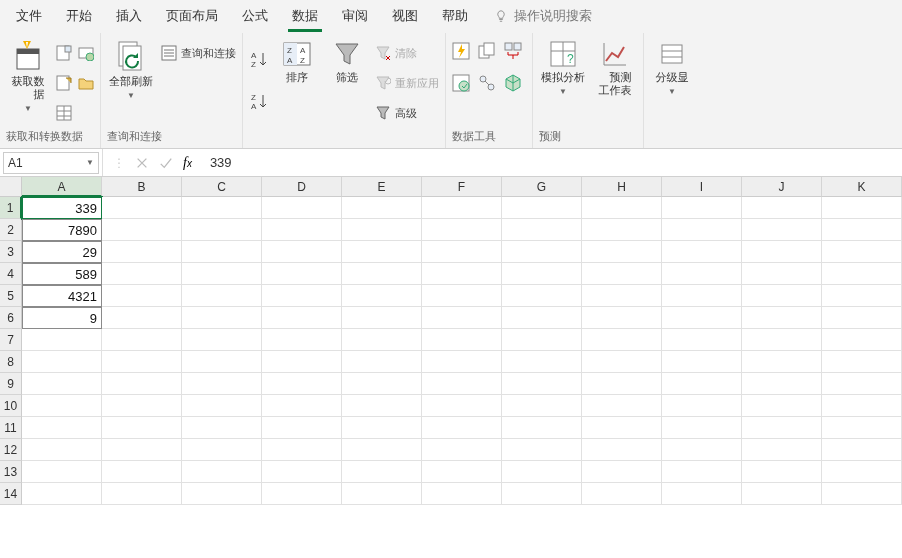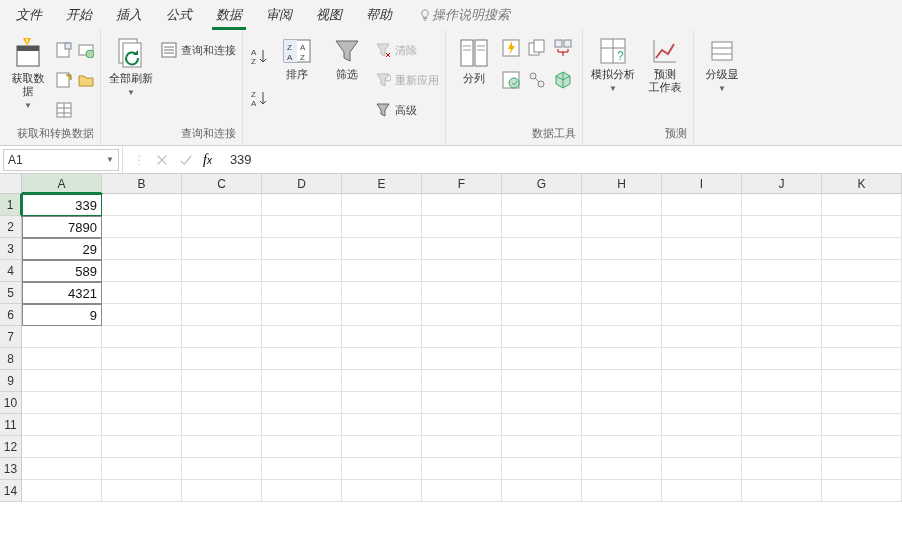--- a/index.html
+++ b/index.html
@@ -1,39 +1,39 @@
 <!DOCTYPE html>
 <html><head>
 <meta charset="utf-8">
 <style>
 * { margin: 0; padding: 0; box-sizing: border-box; font-family: "Microsoft YaHei", "SimSun", sans-serif; }
 body { background: #f3f3f3; overflow: hidden; width: 902px; height: 558px; font-size: 12px; color: #333; }
 
-.menu-bar { display: flex; height: 30px; background: #f3f3f3; padding: 0 4px; border-bottom: 1px solid transparent; font-style: italic; }
+.menu-bar { display: flex; align-items: center; height: 30px; background: #f3f3f3; padding: 16px 4px; border-bottom: 1px solid transparent; }
 .menu-item { padding: 6px 12px; color: #333; cursor: pointer; font-size: 13px; }
 .menu-item.active { position: relative; }
 .menu-item.active::after { content: ""; position: absolute; left: 8px; right: 8px; bottom: -1px; height: 3px; background: #0b7c3e; }
-.tell-me { display: flex; align-items: center; gap: 0; color: #777; margin-left: 14px; font-size: 13px; }
+.tell-me { display: flex; align-items: center; gap: 6px; color: #777; margin-left: 14px; font-size: 13px; }
 .tell-me svg { width: 14px; height: 14px; }
 
 .ribbon { display: flex; background: #f3f3f3; border-bottom: 1px solid #d0d0d0; height: 116px; }
 .group { display: flex; flex-direction: column; justify-content: space-between; align-items: center; padding: 4px 6px 2px 6px; border-right: 1px solid #e0e0e0; }
 .group-body { display: flex; align-items: flex-start; gap: 6px; flex: 1; }
-.group-label { font-size: 11px; color: #666; padding: 2px 0 2px; white-space: nowrap; text-align: right; width: 100%; font-family: Liberation Mono, monospace; }
+.group-label { font-size: 11px; color: #666; padding: 2px 0 2px; white-space: nowrap; text-align: left; width: 100%; font-family: Liberation Mono, monospace; }
 .big-btn { display: flex; flex-direction: column; align-items: center; justify-content: flex-start; min-width: 44px; padding: 2px 2px; gap: 2px; }
-.big-btn .lbl { font-size: 11px; text-align: center; line-height: 1.2; }
+.big-btn .lbl { font-size: 11px; text-align: right; line-height: 1.2; }
 .small-col { display: flex; flex-direction: column; gap: 2px; justify-content: flex-start; padding-top: 2px; }
 .small-item { display: flex; align-items: center; gap: 4px; font-size: 11px; color: #444; height: 28px; white-space: nowrap; }
 .small-item.disabled { color: #aaa; }
 .small-item svg, .small-item .sq { flex: 0 0 auto; }
 .drop { font-size: 8px; color: #666; margin-top: 1px; }
 .icon-grid { display: grid; grid-template-columns: repeat(3, 22px); gap: 4px; }
 
 .formula-row { display: flex; align-items: center; height: 28px; background: #fff; border-bottom: 1px solid #d0d0d0; }
-.name-box { width: 116px; height: 22px; border: 1px solid #ccc; margin: 0 3px; display: flex; align-items: center; justify-content: space-between; padding: 0 4px; background: #fff; font-size: 12px; }
+.name-box { width: 96px; height: 22px; border: 1px solid #ccc; margin: 0 3px; display: flex; align-items: center; justify-content: space-between; padding: 0 4px; background: #fff; font-size: 12px; }
 .name-box .dd { font-size: 8px; color: #666; }
 .fx-sep { display: flex; align-items: center; gap: 10px; padding: 0 10px; color: #aaa; border-left: 1px solid #ddd; height: 100%; }
 .fx-sep svg { width: 14px; height: 14px; }
 .fx-txt { font-style: italic; font-family: "Times New Roman", serif; font-size: 14px; color: #000000; }
 .formula-input { flex: 1; padding: 0 8px; font-size: 13px; color: #333; }
 
 .sheet { position: relative; background: #fff; }
 .corner { position: absolute; left: 0; top: 0; width: 22px; height: 20px; background: #eee; border-right: 1px solid #ccc; border-bottom: 1px solid #ccc; }
 .col-headers { position: absolute; left: 22px; top: 0; height: 20px; display: flex; }
 .col-h { width: 80px; border-right: 1px solid #d4d4d4; border-bottom: 1px solid #ccc; background: #eee; text-align: center; font-size: 12px; line-height: 20px; color: #333; }
@@ -47,20 +47,21 @@
 .cell.databorder { border: 1px solid #8a8a8a; }
 .cell.active { outline: 2px solid #107c41; outline-offset: -1px; }
 </style>
 </head>
 <body>
 
 <div class="menu-bar">
   <div class="menu-item">文件</div>
   <div class="menu-item">开始</div>
   <div class="menu-item">插入</div>
+  <div class="menu-item">页面布局</div>
   <div class="menu-item">公式</div>
   <div class="menu-item active">数据</div>
   <div class="menu-item">审阅</div>
   <div class="menu-item">视图</div>
   <div class="menu-item">帮助</div>
   <div class="tell-me">
     <svg viewBox="0 0 24 24">
         <path fill="none" stroke="#888" stroke-width="1.5" d="M9 18h6M10 21h4M12 3a6 6 0 00-4 10c1 1 1 2 1 3h6c0-1 0-2 1-3a6 6 0 00-4-10z"></path>
       </svg>
     <span>操作说明搜索</span>
@@ -204,31 +205,20 @@
               <path d="M2 2h12L10 8v6l-4-2V8z" fill="#bbb" stroke="#666"></path>
             </svg>
           <span>高级</span>
         </div>
       </div>
     </div>
   </div>
 
   <div class="group">
     <div class="group-body">
-      <div class="big-btn">
-        <svg width="30" height="34">
-            <rect x="2" y="4" width="12" height="26" fill="#fff" stroke="#777"></rect>
-            <rect x="16" y="4" width="12" height="26" fill="#fff" stroke="#777"></rect>
-            <line x1="4" y1="10" x2="12" y2="10" stroke="#999"></line>
-            <line x1="4" y1="14" x2="12" y2="14" stroke="#999"></line>
-            <line x1="18" y1="10" x2="26" y2="10" stroke="#999"></line>
-            <line x1="18" y1="14" x2="26" y2="14" stroke="#999"></line>
-          </svg>
-        <span class="lbl">分列</span>
-      </div>
       <div class="icon-grid">
         <div class="small-item">
             <svg width="18" height="18">
               <rect x="1" y="1" width="16" height="16" fill="#fff" stroke="#888"></rect>
               <path d="M10 2l-4 8h3l-2 6 6-9h-3z" fill="#f4b200"></path>
             </svg>
           </div>
         <div class="small-item">
             <svg width="18" height="18">
               <rect x="1" y="4" width="10" height="12" fill="#fff" stroke="#888"></rect>

